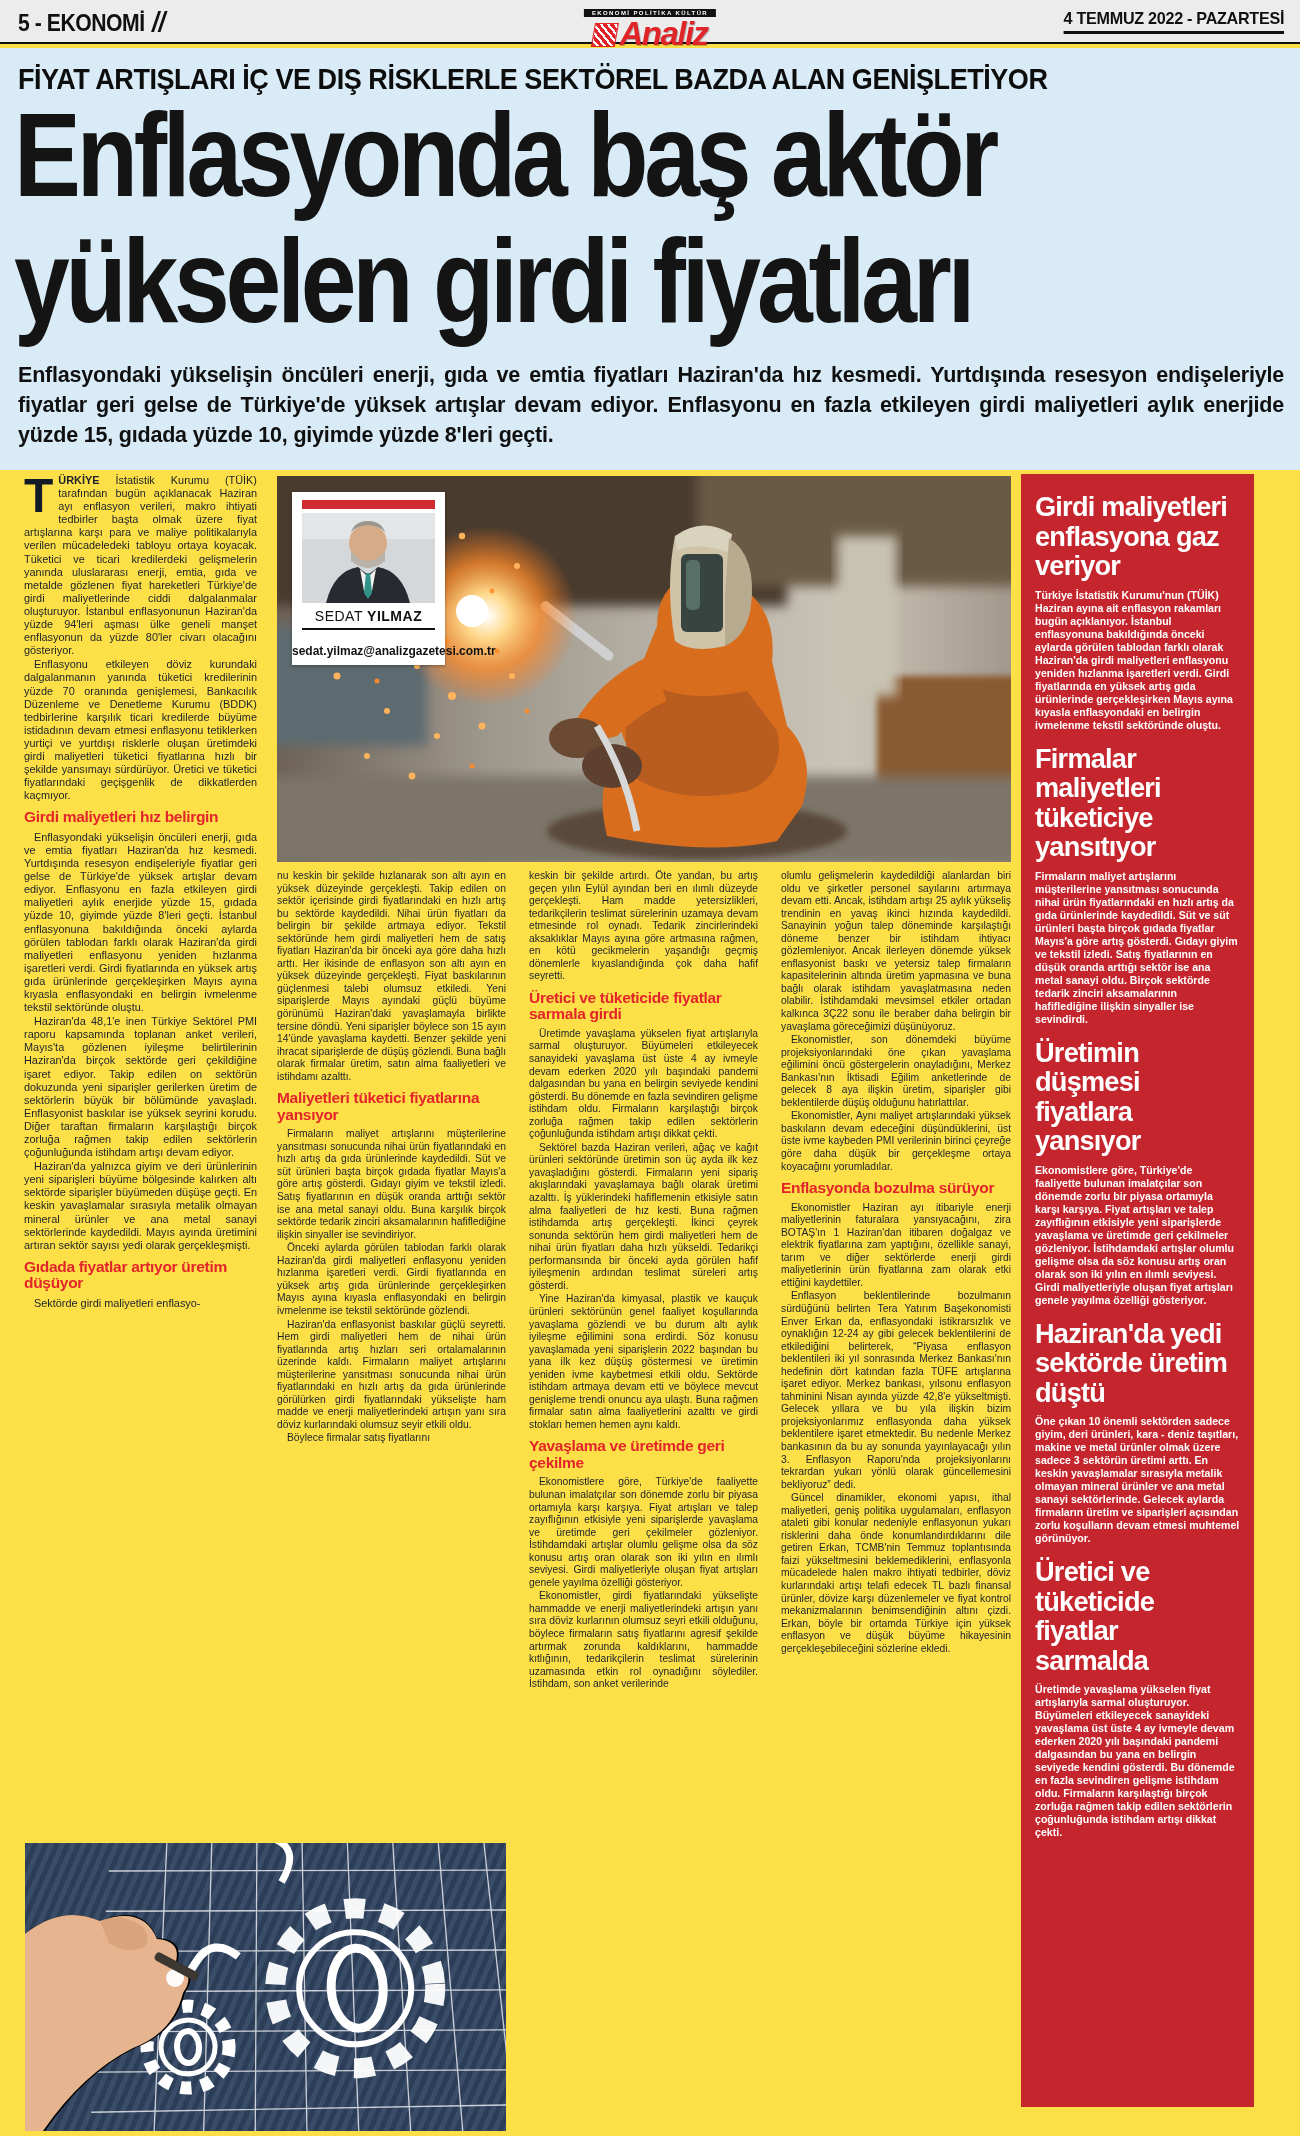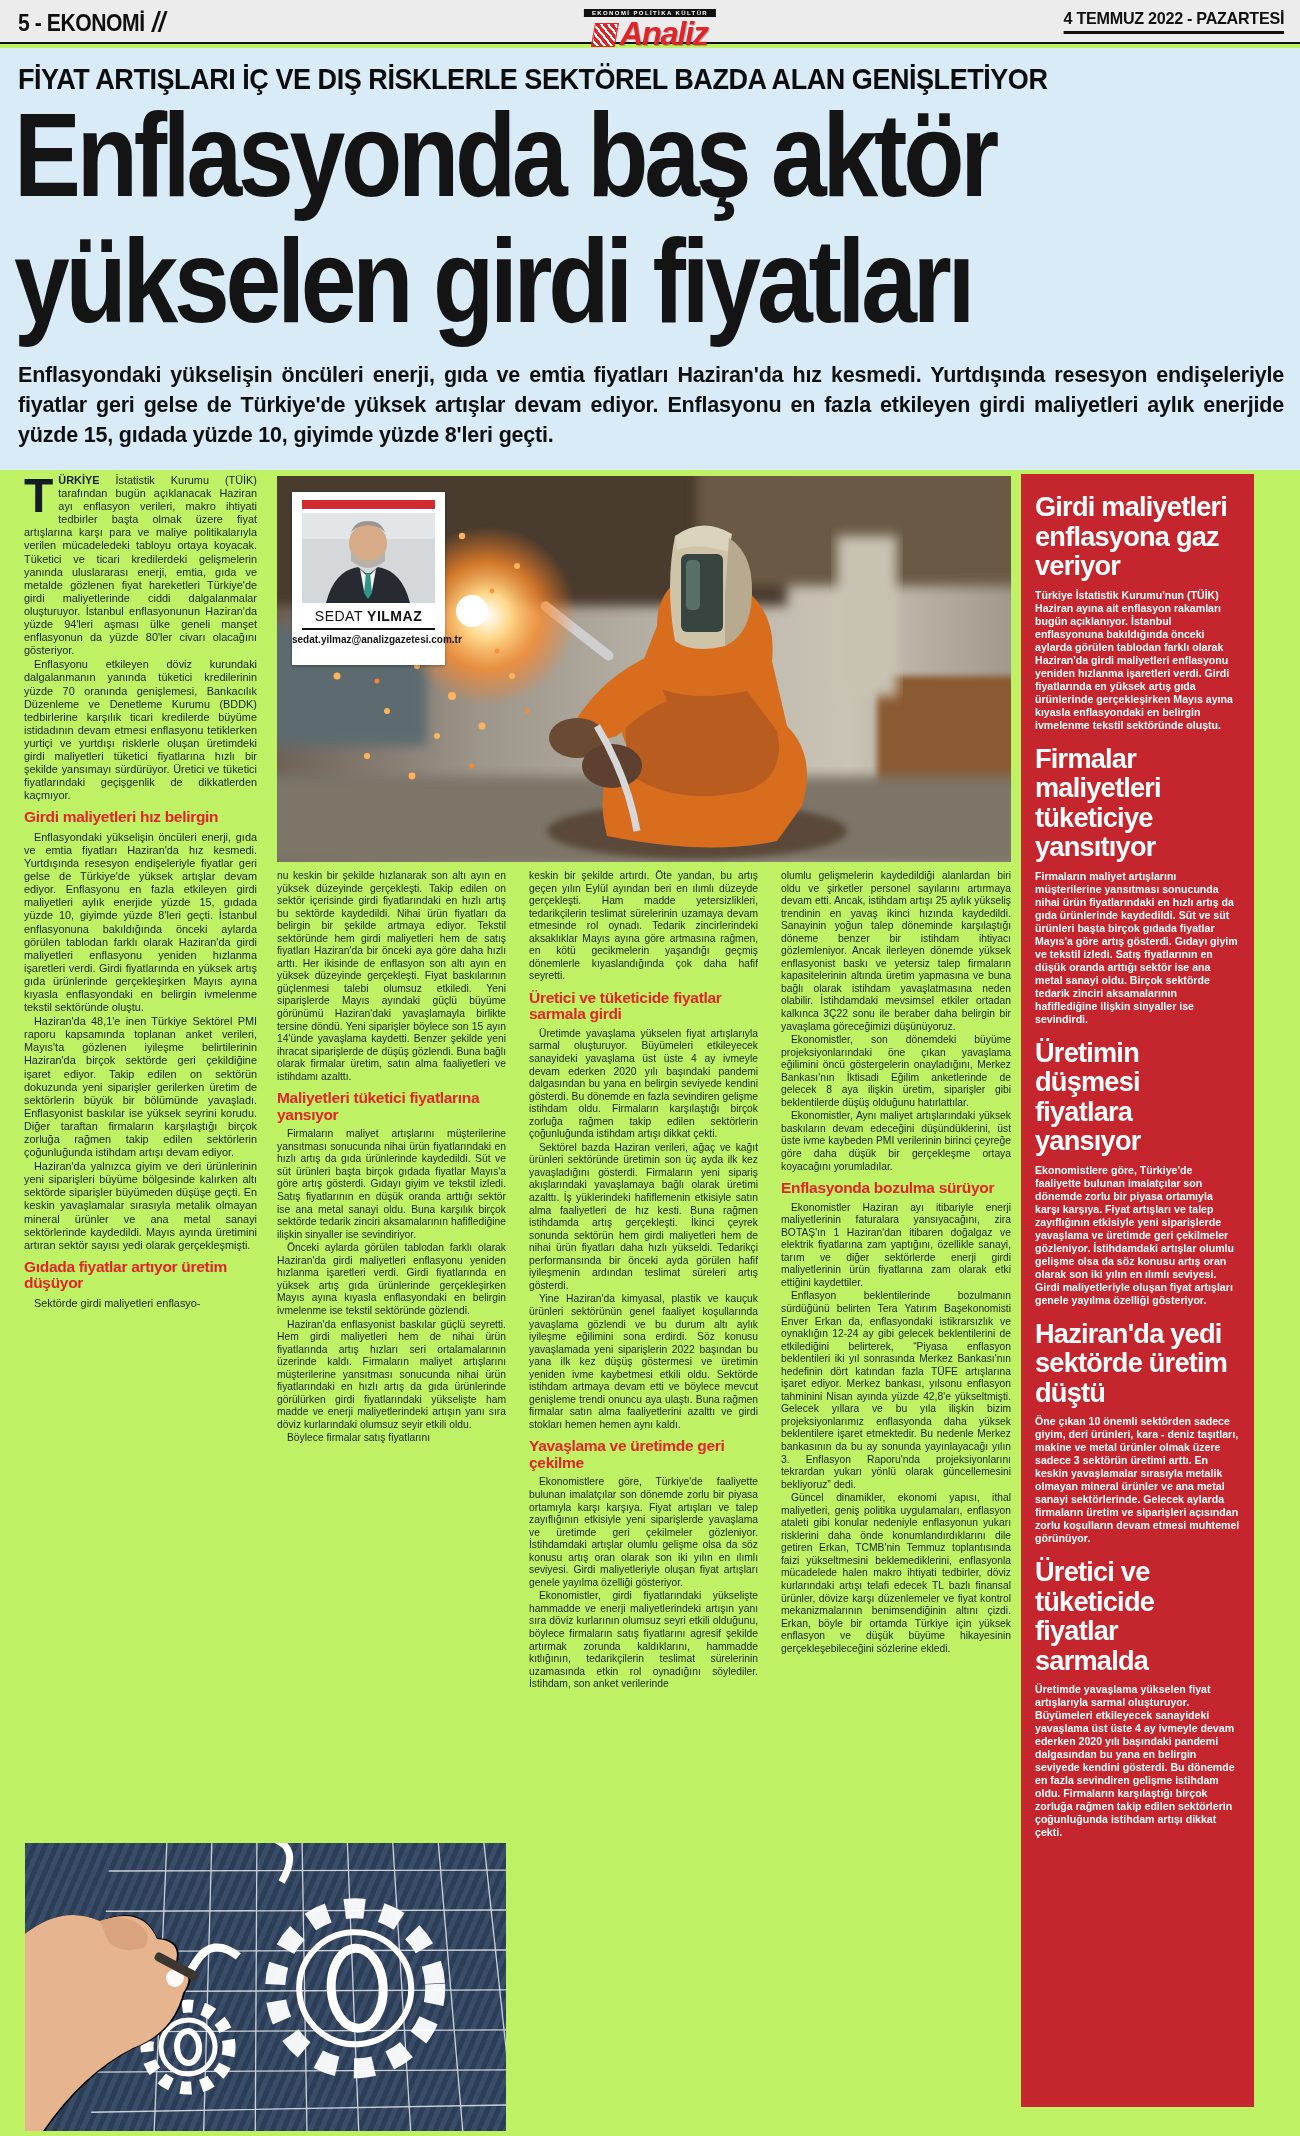--- a/index.html
+++ b/index.html
@@ -1,17 +1,17 @@
 <!DOCTYPE html>
 <html lang="tr"><head>
 <meta charset="utf-8">
 <style>
   html,body{margin:0;padding:0;}
   body{font-family:"Liberation Sans",sans-serif;background:#cfd6db;}
-  #page{position:relative;width:1300px;height:2136px;background:#bef264;overflow:hidden;margin:0 auto;}
+  #page{position:relative;width:1300px;height:2136px;background:#fde047;overflow:hidden;margin:0 auto;}
 
   
   #masthead{position:absolute;top:0;left:0;width:1300px;height:42px;background:#ececec;border-bottom:2px solid #101010;}
   .mh-left{position:absolute;left:18px;top:7px;font-size:23px;font-weight:bold;color:#101010;letter-spacing:-0.5px;transform:scaleX(.92);transform-origin:left;white-space:nowrap;}
   .mh-slashes{font-style:italic;font-weight:bold;font-size:27px;margin-left:8px;}
   .mh-logo{position:absolute;left:50%;top:1px;transform:translateX(-50%);text-align:center;}
   .logo-tagline{display:inline-block;background:#101010;color:#fff;font-size:6px;letter-spacing:1.4px;padding:1px 8px;font-weight:bold;}
   .logo-row{line-height:30px;white-space:nowrap;}
   .logo-icon{display:inline-block;width:22px;height:22px;margin-right:3px;vertical-align:-2px;background:repeating-linear-gradient(45deg,#e02427 0 3px,#ffffff 3px 5px);transform:skewX(-10deg);border:1px solid #e02427;}
   .logo-text{color:#e02427;font-size:33px;font-weight:bold;font-style:italic;letter-spacing:-1.5px;text-shadow:1px 1px 0 rgba(0,0,0,.25);}
@@ -38,21 +38,21 @@
   .leadbold{font-weight:bold;}
 
   
   #photo{position:absolute;left:277px;top:476px;width:734px;height:386px;overflow:hidden;background:#9a958c;}
   
   #byline{position:absolute;left:292px;top:492px;width:153px;height:173px;background:#ffffff;box-shadow:0 1px 3px rgba(0,0,0,.35);}
   .bl-redbar{margin:8px 10px 4px 10px;height:9px;background:#cf2b31;}
   .bl-photo{margin:0 10px;height:90px;background:#d8dcde;overflow:hidden;}
   .bl-name{margin-top:5px;text-align:center;font-size:14px;letter-spacing:0.5px;color:#111;border-bottom:2px solid #111;margin-left:10px;margin-right:10px;padding-bottom:4px;}
   .bl-name b{font-weight:bold;}
-  .bl-mail{margin-top:4px;text-align:center;font-size:10px;font-weight:bold;color:#111;}
+  .bl-mail{margin-top:14px;text-align:center;font-size:12px;font-weight:bold;color:#111;}
 
   
   #panel{position:absolute;left:1021px;top:474px;width:233px;height:1633px;background:#c5252c;color:#ffffff;box-sizing:border-box;padding:6px 14px;}
   .ph{font-size:28px;line-height:29.5px;font-weight:bold;letter-spacing:-0.8px;margin:12px 0 8px 0;transform:scaleX(.97);transform-origin:left;}
   .pp{font-size:10.6px;line-height:13px;font-weight:bold;text-align:left;margin:0;}
 
   
   #illo{position:absolute;left:25px;top:1843px;width:481px;height:288px;overflow:hidden;background:#31425c;}
   .illo-stripes{position:absolute;left:-20px;top:-20px;right:-20px;bottom:-20px;background:repeating-linear-gradient(115deg,#3a4d68 0 5px,#2c3e57 5px 10px);transform:rotate(-2deg);}
 </style>

